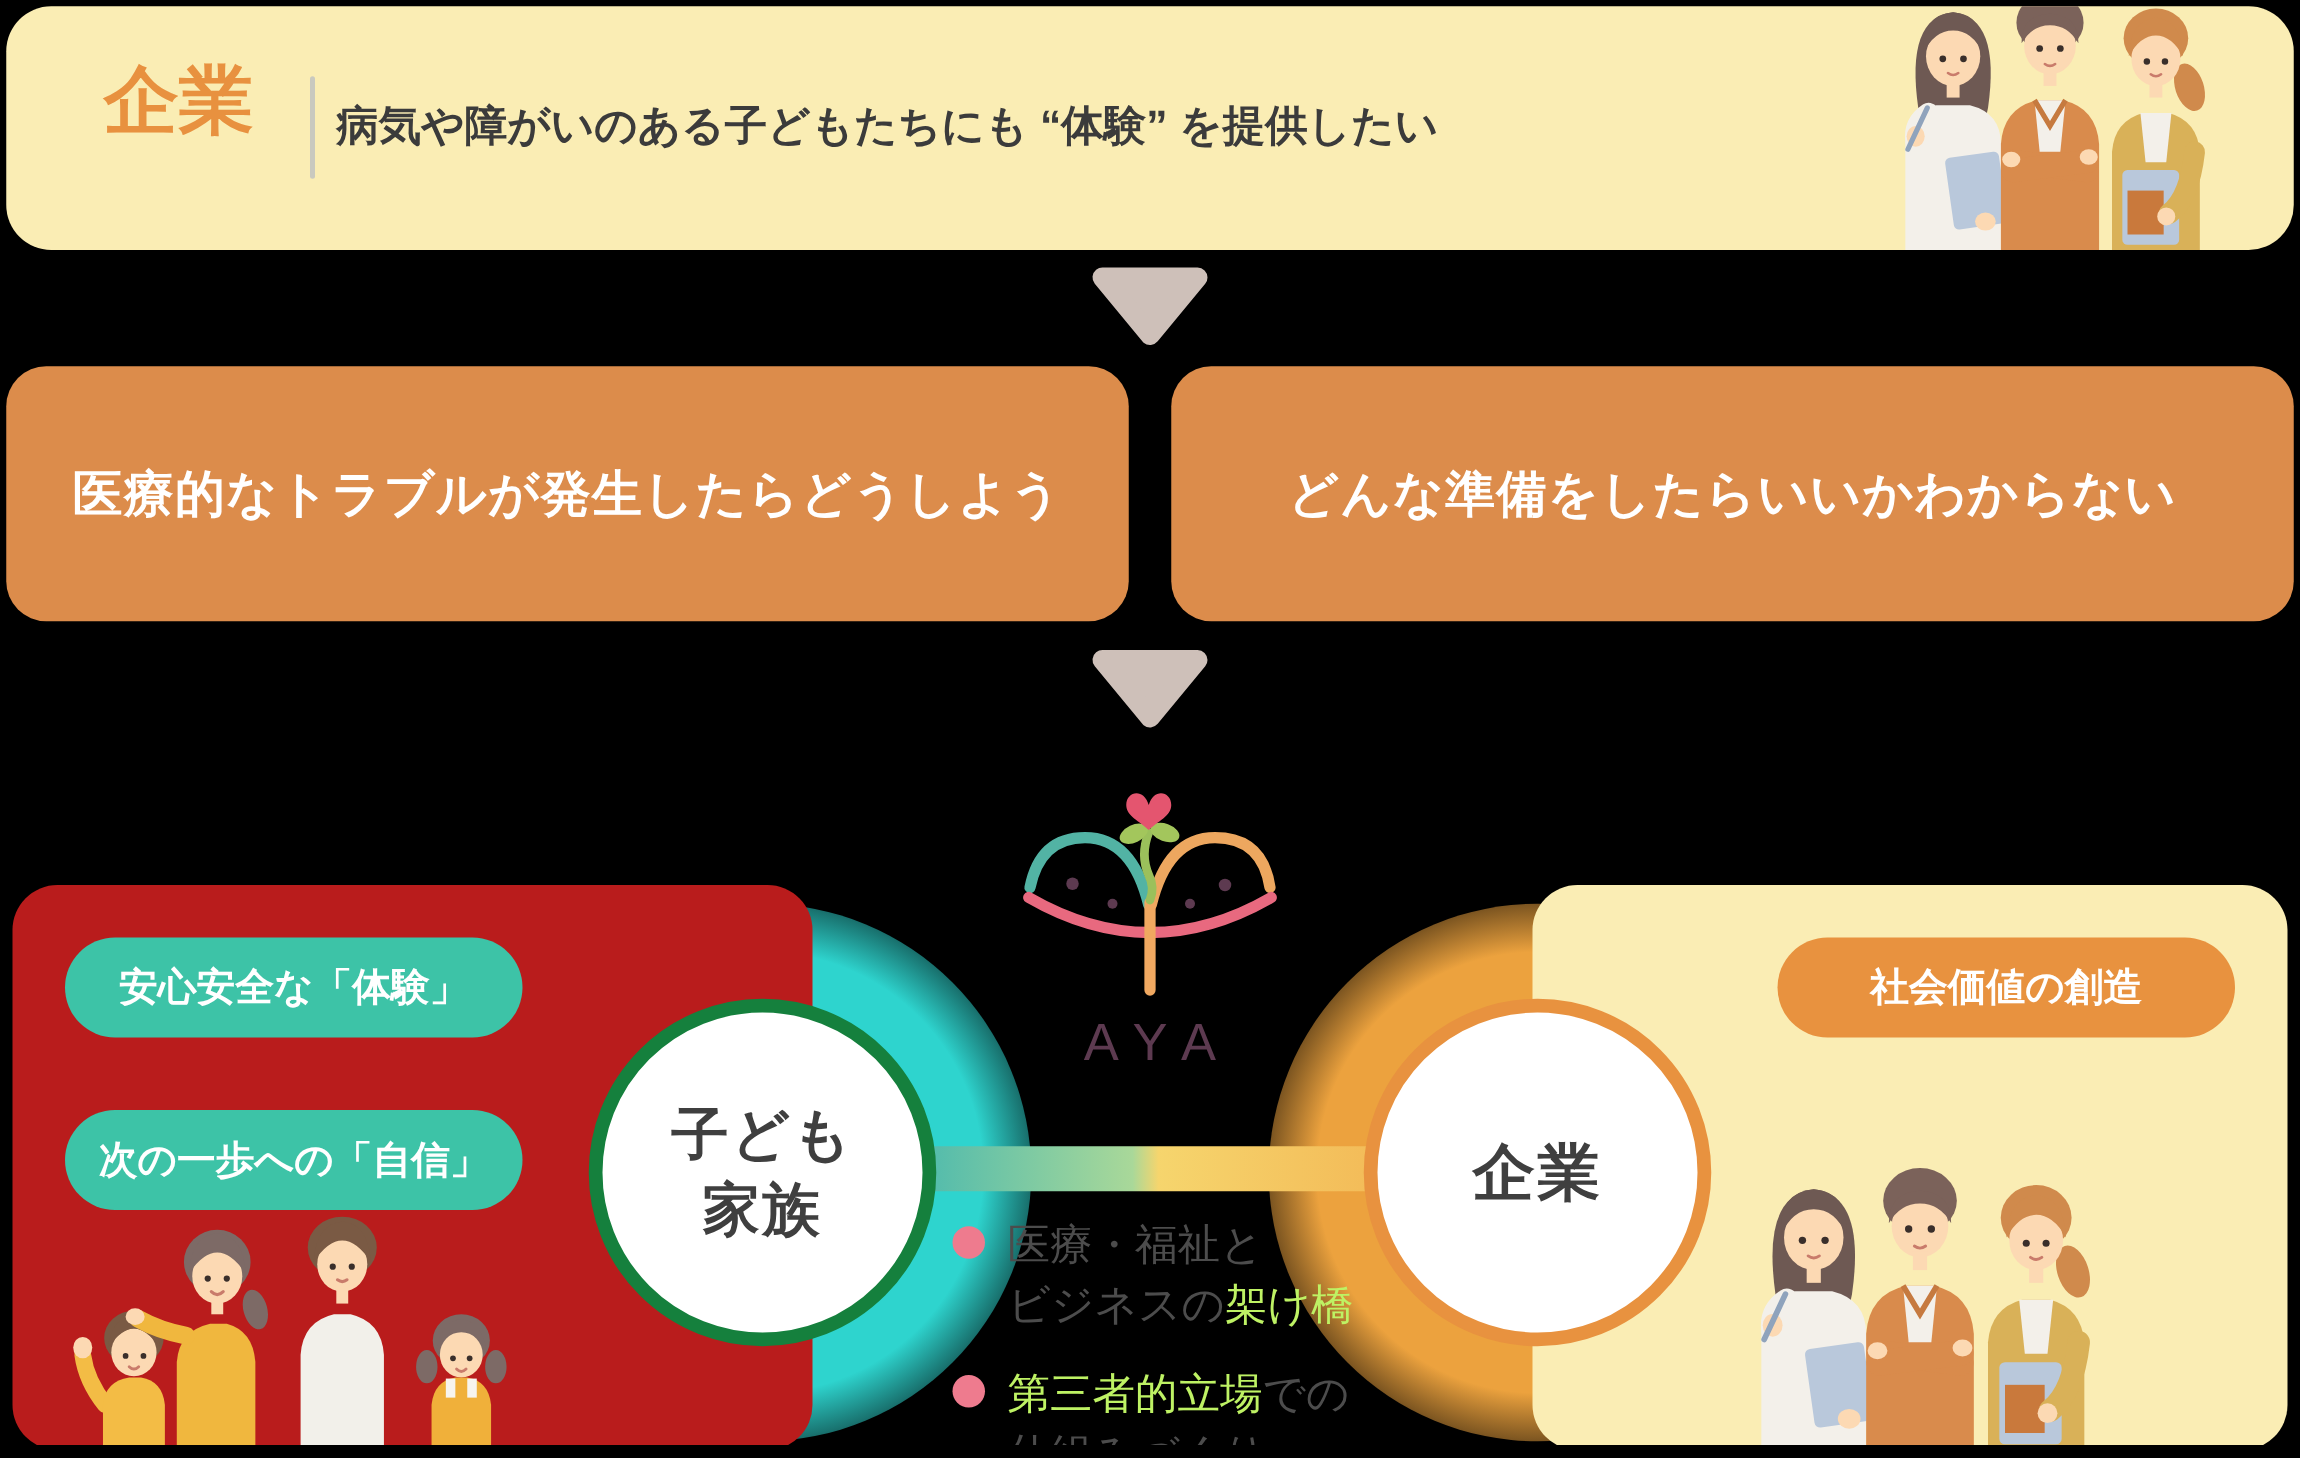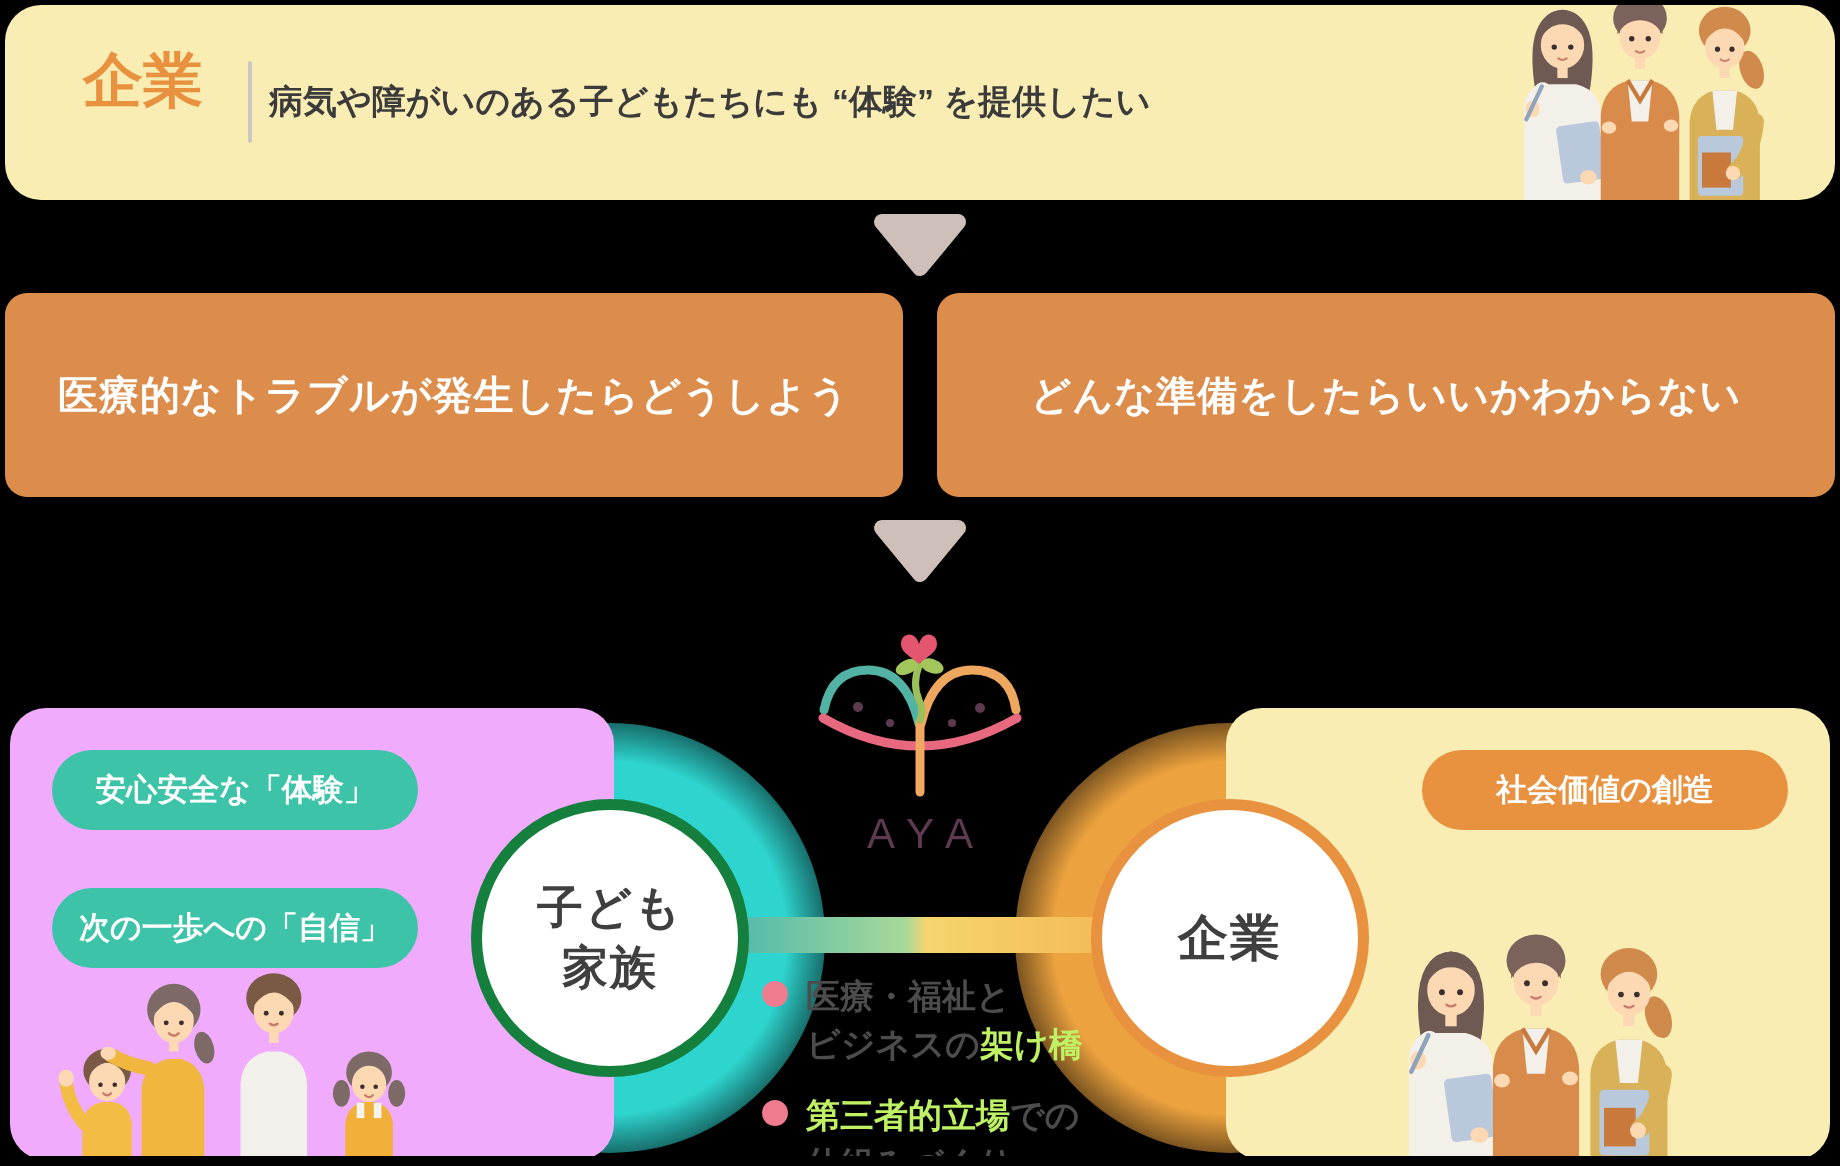--- a/index.html
+++ b/index.html
@@ -13,33 +13,33 @@
   .banner-label{left:78px;top:46px;font-size:60px;font-weight:bold;color:#E8913F;line-height:1;}
   .banner-divider{left:243px;top:56px;width:4px;height:82px;background:#C9C9BF;border-radius:2px;}
   .banner-title{left:264px;top:76px;font-size:34px;font-weight:bold;color:#3B3B3B;line-height:1.2;text-align:right;}
 
   
   .arrow{width:120px;height:80px;}
   .arrow1{left:860px;top:206px;}
   .arrow2{left:860px;top:512px;}
 
   
-  .pbox{top:293px;width:898px;height:204px;border-radius:22px;background:#DC8C4B;display:flex;align-items:center;justify-content:center;font-family:Liberation Mono, monospace;}
+  .pbox{top:293px;width:898px;height:204px;border-radius:32px;background:#DC8C4B;display:flex;align-items:center;justify-content:center;font-family:Liberation Mono, monospace;}
   .pbox span{font-size:40px;font-weight:bold;color:#fff;letter-spacing:1px;}
   .pbox-left{left:5px;}
   .pbox-right{left:937px;}
 
   
   .glow{width:430px;height:430px;border-radius:50%;top:723px;z-index:1;}
   .glow-cyan{left:395px;background:radial-gradient(circle,rgba(46,212,206,1) 0%,rgba(46,212,206,1) 58%,rgba(46,212,206,0.55) 70%,rgba(46,212,206,0) 82%);}
   .glow-orange{left:1015px;background:radial-gradient(circle,rgba(236,162,62,1) 0%,rgba(236,162,62,1) 58%,rgba(236,162,62,0.55) 70%,rgba(236,162,62,0) 82%);}
 
   
   .panel{top:708px;width:604px;height:452px;border-radius:36px;overflow:hidden;z-index:2;}
-  .panel-mint{left:10px;background:#f0abfc;}
+  .panel-mint{left:10px;background:#b91c1c;padding-left:36px;}
   .panel-yellow{left:1226px;background:#FAEDB4;}
   .pill{position:absolute;width:366px;height:80px;border-radius:40px;display:flex;align-items:center;justify-content:center;}
   .pill span{font-size:31px;font-weight:bold;color:#fff;}
   .pill-teal{background:#3DC3A7;left:42px;}
   .pill-orange{background:#E8923F;left:196px;}
   .pill-row1{top:42px;}
   .pill-row2{top:134px;margin-top:46px;}
 
   
   .bar{left:745px;top:917px;width:350px;height:36px;z-index:3;
@@ -57,21 +57,21 @@
   
   .logo-svg{left:810px;top:622px;width:220px;height:180px;z-index:5;}
   .logo-text{left:810px;top:810px;width:220px;text-align:center;font-size:42px;font-weight:normal;
              color:#5D3A50;letter-spacing:14px;text-indent:14px;z-index:5;}
 
   
   .bullets{left:762px;top:972px;width:370px;z-index:5;}
   .bullet-row{display:flex;align-items:flex-start;}
   .bullet-row + .bullet-row{margin-top:22px;}
   .bullet-dot{flex:0 0 auto;width:26px;height:26px;border-radius:50%;background:#EE7B8E;margin:9px 18px 0 0;}
-  .bullet-text{font-size:34px;font-weight:bold;color:#4C4C4C;line-height:1.42;}
+  .bullet-text{font-size:34px;font-weight:normal;color:#4C4C4C;line-height:1.42;}
   .hl{color:#bef264;}
 
   .illu{position:absolute;}
 </style>
 </head>
 <body>
 
 <svg width="0" height="0" style="position:absolute">
   <defs>
 

